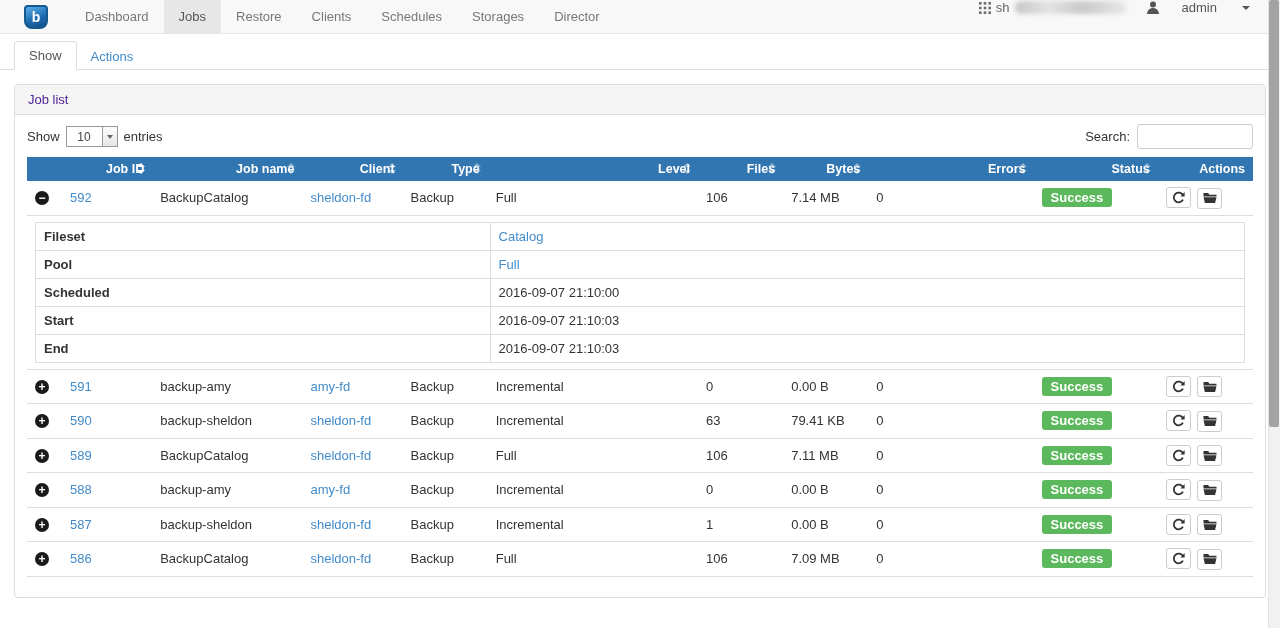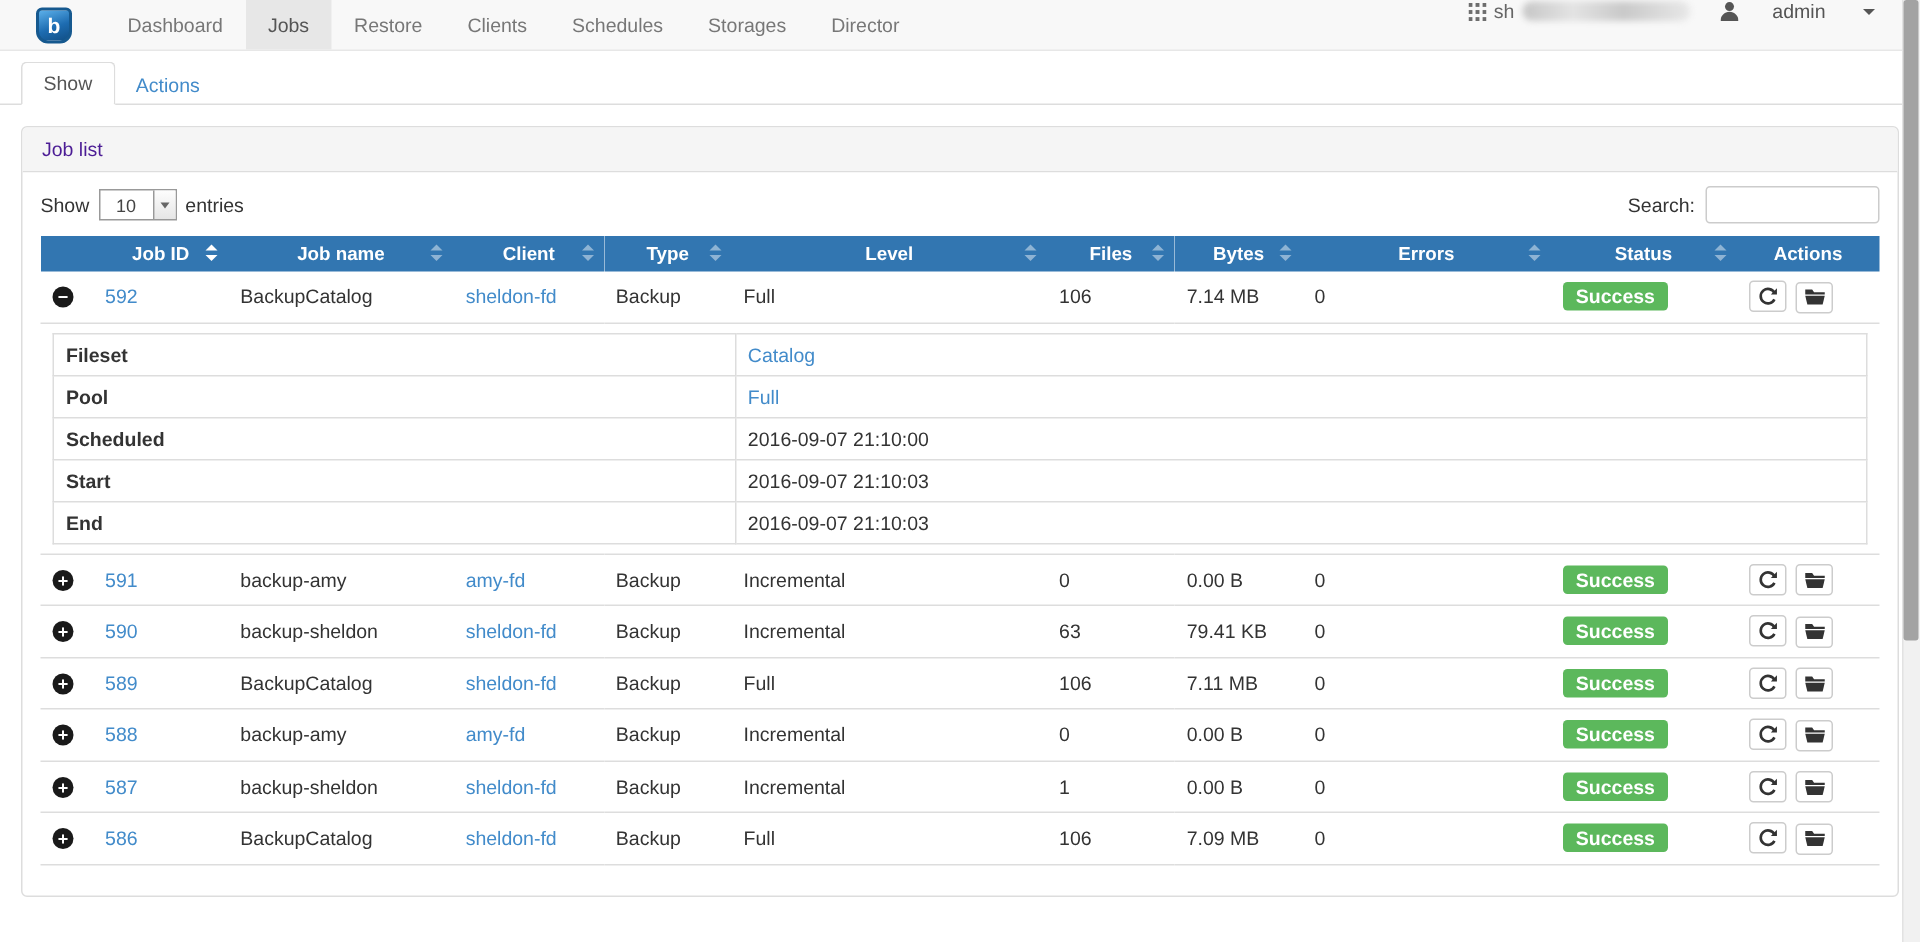--- a/index.html
+++ b/index.html
@@ -55,21 +55,21 @@
   .entries-select .arrow-seg { width:15px; height:100%; border-left:1px solid #999;
     background:linear-gradient(#fdfdfd,#e6e6e6); display:flex; align-items:center; justify-content:center; }
   .entries-select .arrow-seg .sel-caret { border-top-width:4px; border-left-width:3px; border-right-width:3px; }
   .search-ctl { display:flex; align-items:center; gap:7px;justify-content:space-between; }
   .search-ctl input { width:116px; height:25px; border:1px solid #ccc; border-radius:3px; padding:0 6px;
     font-family:inherit; font-size:13px; }
 
   
   table.jobs { width:100%; border-collapse:collapse; table-layout:fixed; }
   table.jobs thead th { background:var(--header-blue,#3276b1); color:#fff; font-weight:bold;
-    text-align:center; font-size:12.5px; padding:5px 8px; position:relative; height:23px; cursor:pointer; }
+    text-align:right; font-size:12.5px; padding:5px 8px; position:relative; height:23px; cursor:pointer; }
   .sort-icon { position:absolute; right:7px; top:6px; width:8px; height:11px; opacity:.45; }
   .sort-icon:before { content:""; position:absolute; top:0; left:0; border-left:4px solid transparent;
     border-right:4px solid transparent; border-bottom:4px solid #fff; }
   .sort-icon:after { content:""; position:absolute; bottom:0; left:0; border-left:4px solid transparent;
     border-right:4px solid transparent; border-top:4px solid #fff; }
   th.sorted .sort-icon { opacity:1; }
   table.jobs tbody td { padding:6px 8px; border-bottom:1px solid #ddd; background:#fff; height:27px;
     overflow:hidden; white-space:nowrap; }
   .lnk { color:var(--link-blue,#428bca); text-decoration:none; cursor:pointer; }
   .expander { width:14px; height:14px; border-radius:50%; background:#1a1a1a; color:#fff;

